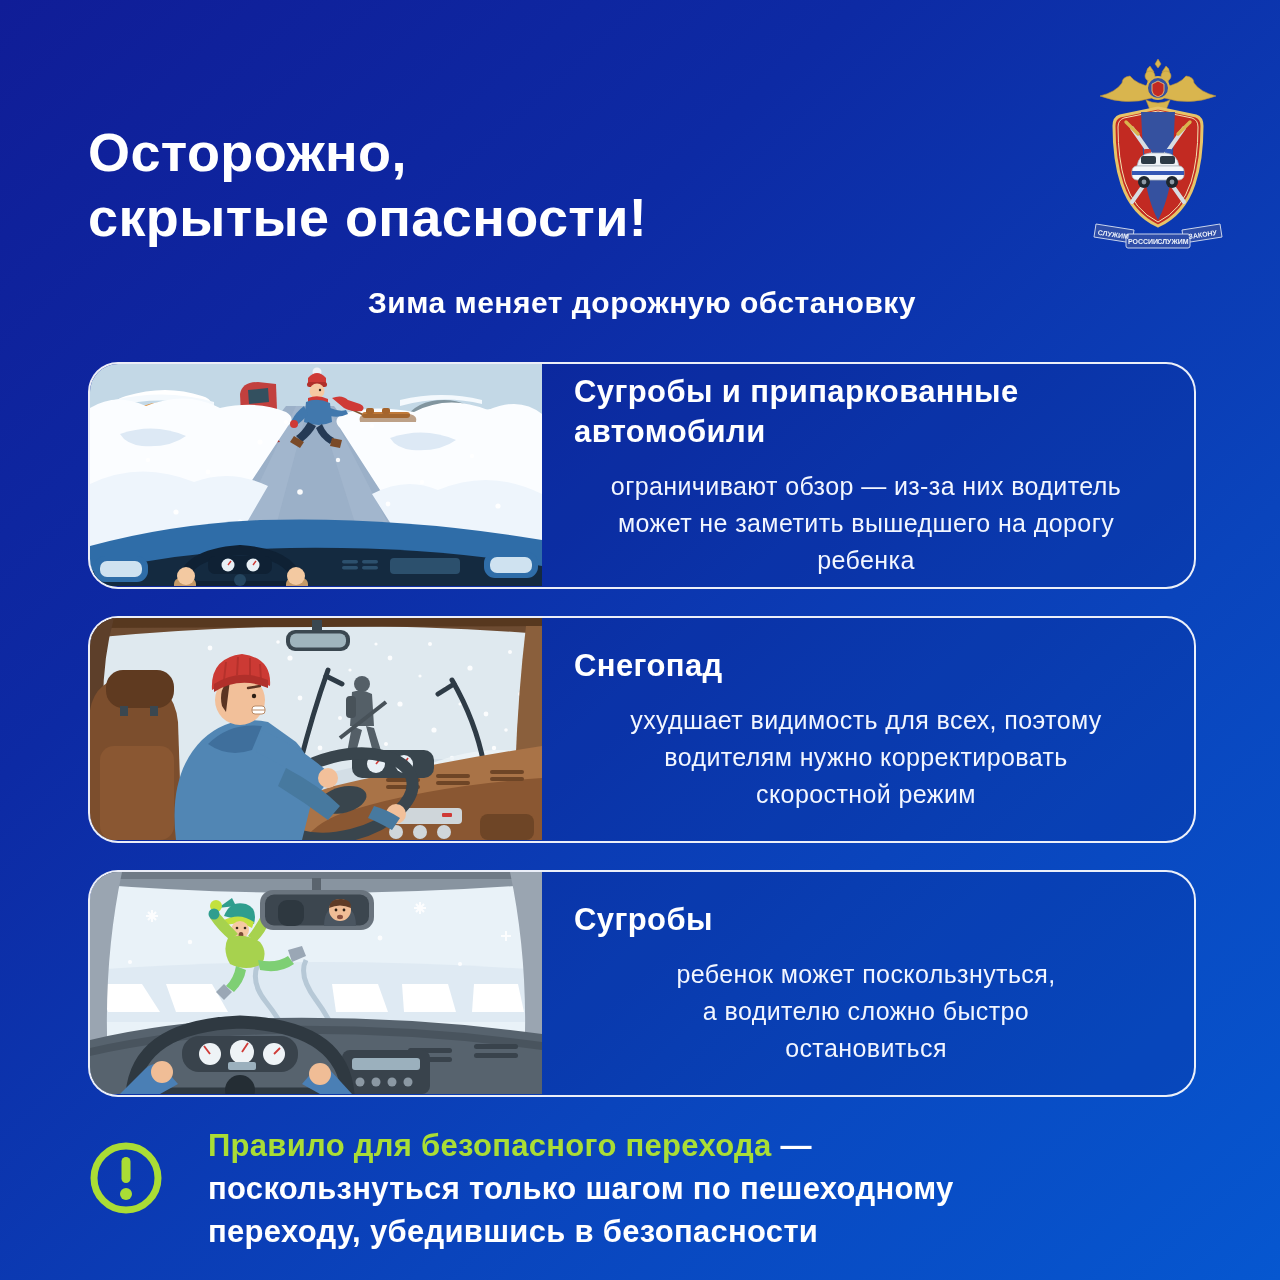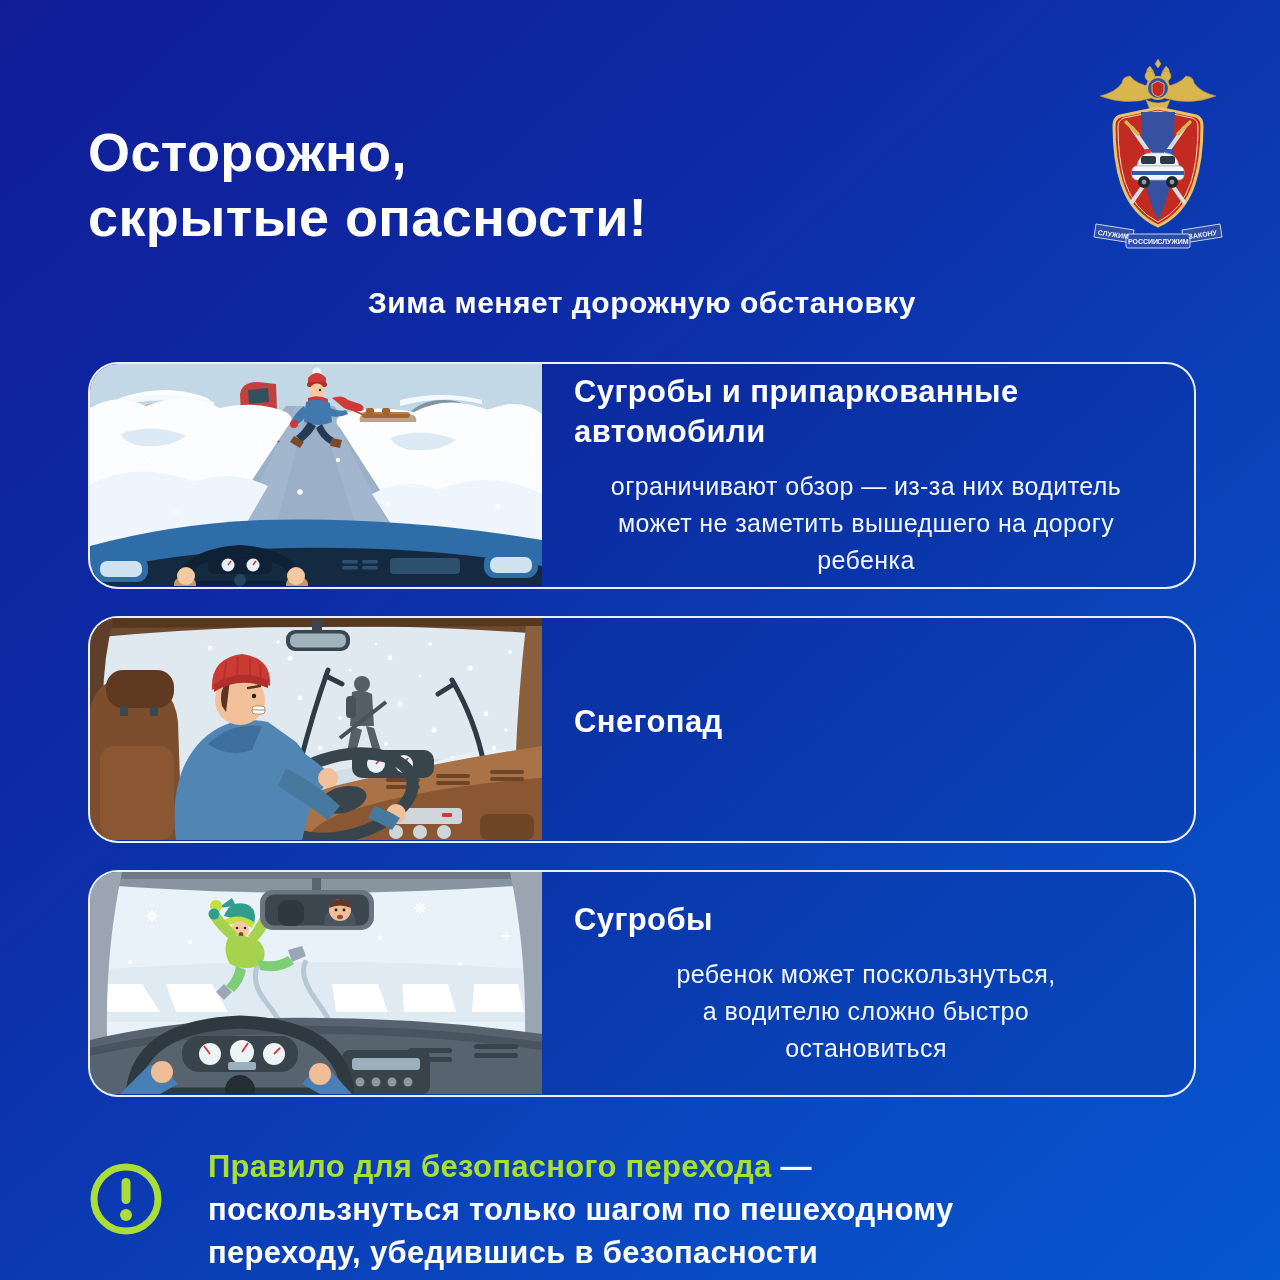--- a/index.html
+++ b/index.html
@@ -27,21 +27,21 @@
   .card-art{flex:0 0 452px;height:100%;}
   .card-art svg{display:block;width:452px;height:222px;}
   .card-text{
     flex:1;display:flex;flex-direction:column;justify-content:center;
     padding:10px 36px 10px 32px;
   }
   .card-title{font-size:31px;font-weight:700;line-height:1.28;letter-spacing:.4px;white-space:pre-line;margin:0 0 16px 0;}
   .card-body{font-size:25px;font-weight:400;line-height:1.48;letter-spacing:.4px;white-space:pre-line;margin:0;color:#f2f6ff;text-align:center;}
 
   
-  .footer{margin-top:48px;display:flex;align-items:flex-start;}
+  .footer{margin-top:27px;display:flex;align-items:flex-start;}
   .footer-icon{flex:0 0 76px;margin-top:16px;}
   .footer-text{margin-left:44px;font-size:31px;font-weight:700;line-height:1.39;letter-spacing:.3px;max-width:840px;white-space:pre-line;}
   .accent{color:#aadd35;}
   .dash{color:#ffffff;}
 </style>
 </head>
 <body>
 
 <div class="page">
 
@@ -362,20 +362,23 @@
               <line x1="160" y1="40" x2="160" y2="58"></line>
               <line x1="170" y1="46" x2="171" y2="62"></line>
           </g>
           <circle cx="238" cy="160" r="10" fill="#f2c09a"></circle>
           <circle cx="306" cy="196" r="10" fill="#f2c09a"></circle>
           <path d="M284 188 Q298 192 310 200 L302 212 Q288 204 278 200 Z" fill="#47799f"></path>
         </svg>
       </div>
       <div class="card-text">
         <h2 class="card-title">Снегопад</h2>
+        <p class="card-body">ухудшает видимость для всех, поэтому
+водителям нужно корректировать
+скоростной режим</p>
       </div>
     </div>
 
     <div class="card">
       <div class="card-art">
         <svg viewBox="0 0 452 222" preserveAspectRatio="xMidYMid slice" aria-hidden="true">
           <rect width="452" height="222" fill="#e9f2f8"></rect>
           <path d="M0 98 Q226 82 452 98 L452 150 L0 150 Z" fill="#dfeaf3"></path>
 
           <g fill="#ffffff">

